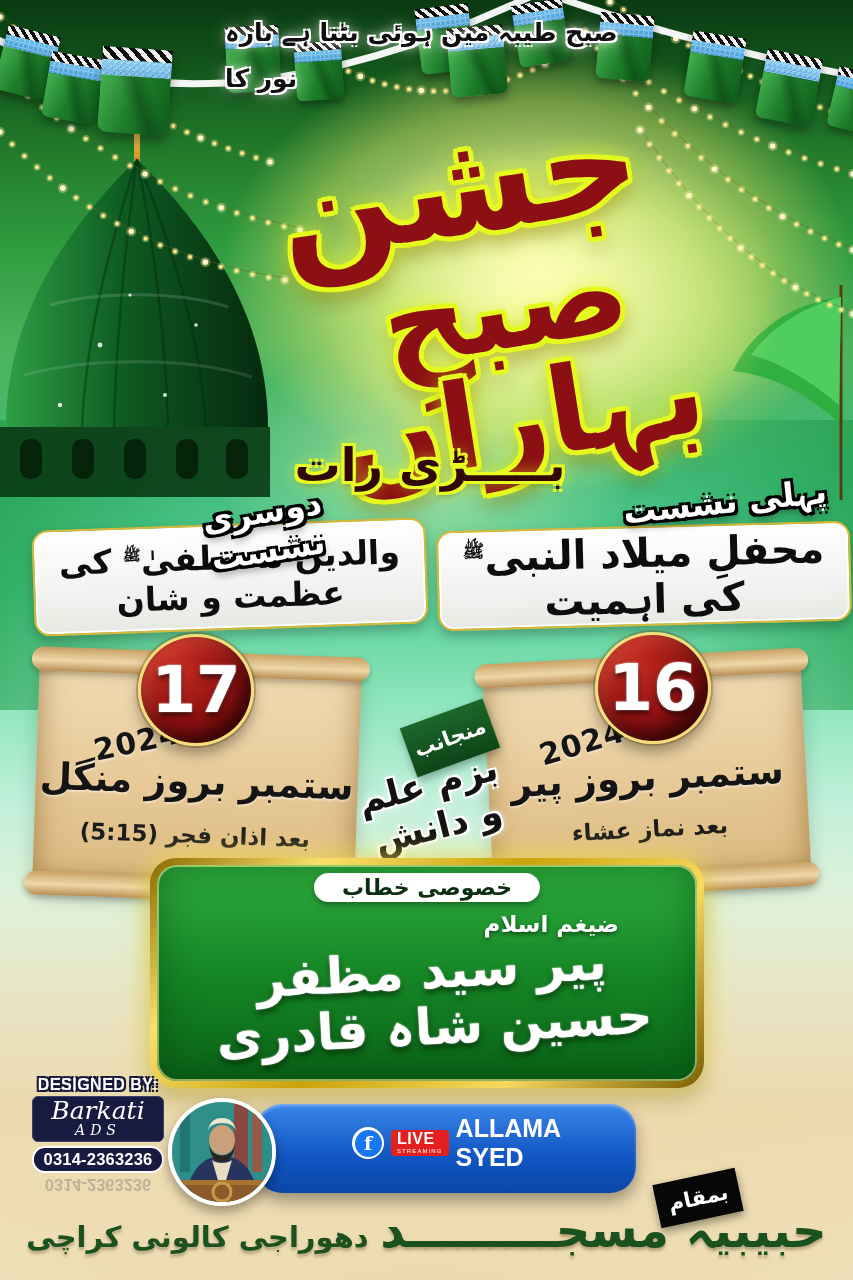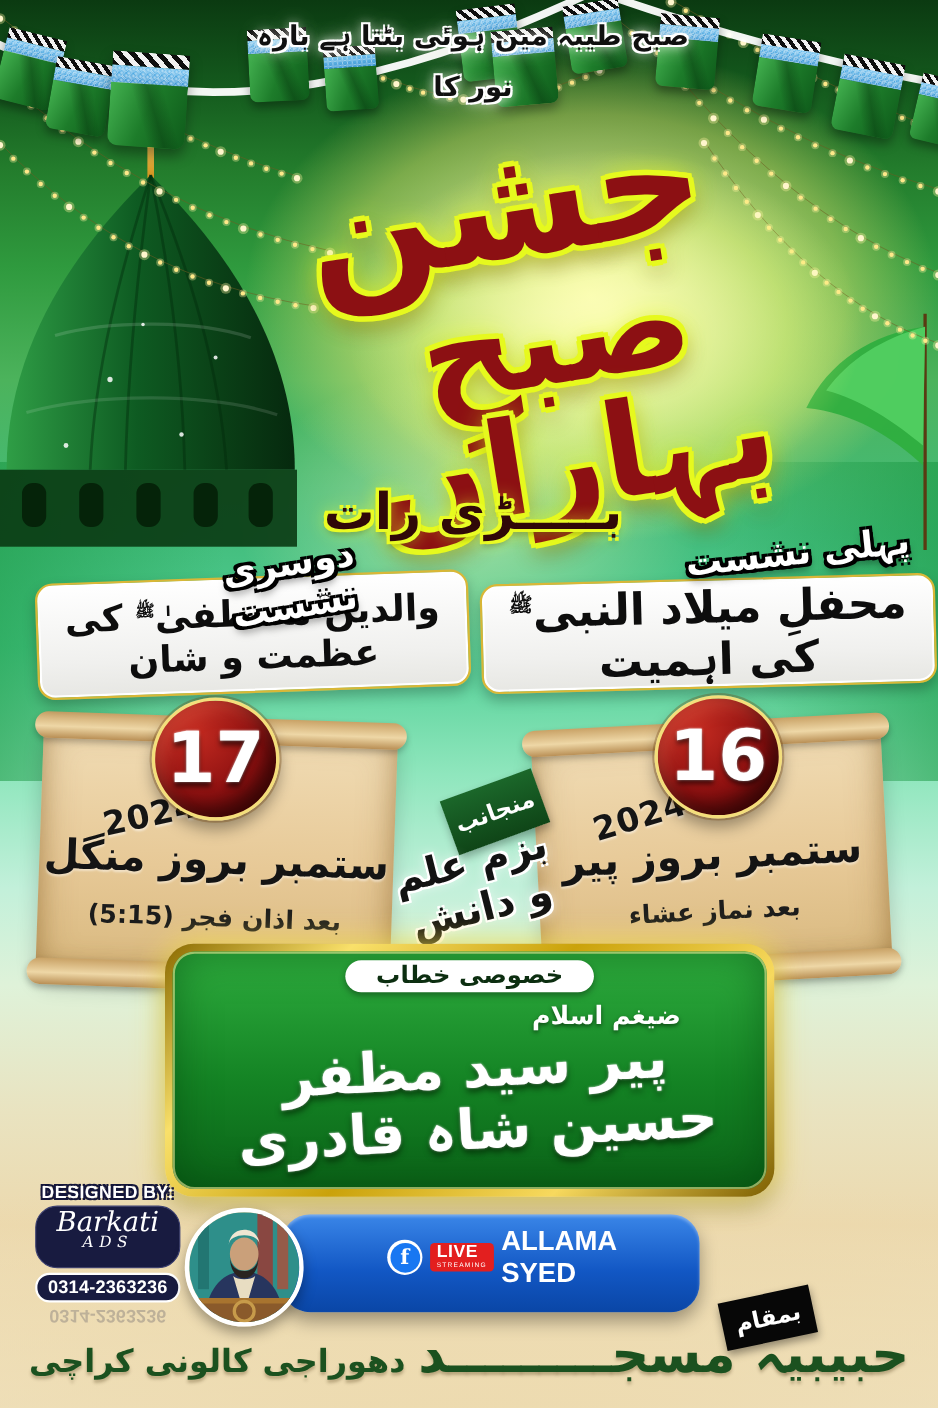--- a/index.html
+++ b/index.html
@@ -22,21 +22,21 @@
   .flag{position:absolute;width:54px;height:66px;border-radius:0 0 7px 7px;overflow:hidden;
     box-shadow:0 5px 9px rgba(0,0,0,.35);}
   .flag .checker{height:10px;background:repeating-linear-gradient(45deg,#0e0e0e 0 3.5px,#f1f1f1 3.5px 7px);}
   .flag .blue{height:12px;background:
     repeating-radial-gradient(circle at 2px 2px, rgba(255,255,255,.65) 0.8px, rgba(255,255,255,0) 1.6px) 0 0/5px 5px,
     linear-gradient(180deg,#63bbee,#2f8fd0);}
   .flag .body{height:44px;background:
     linear-gradient(70deg, rgba(0,0,0,0) 42%, rgba(0,30,5,.30) 58%, rgba(0,0,0,0) 74%),
     linear-gradient(110deg,#43b150,#1d7c2a 48%,#0f5c1b);}
 
-  .couplet{position:absolute;left:225px;top:10px;width:410px;z-index:5;direction:rtl;text-align:center;
+  .couplet{position:absolute;left:225px;top:10px;width:410px;z-index:5;direction:rtl;text-align:left;
     color:#101010;font-size:25px;font-weight:bold;line-height:1.82;
     text-shadow:-2px -2px 0 #fff,2px -2px 0 #fff,-2px 2px 0 #fff,2px 2px 0 #fff,0 0 10px rgba(255,255,255,.95),0 0 18px rgba(255,255,230,.8);}
 
   .glow-title{position:absolute;left:250px;top:90px;width:600px;height:420px;z-index:3;
     background:radial-gradient(closest-side,rgba(255,255,190,.85),rgba(240,255,120,.35) 55%,rgba(240,255,120,0) 78%);}
   .title{position:absolute;right:30px;top:118px;width:640px;z-index:5;direction:rtl;text-align:center;
     transform:rotate(-9deg);color:#8c1013;font-weight:bold;
     text-shadow:-4px -4px 0 #e6f91e,4px -4px 0 #e6f91e,-4px 4px 0 #e6f91e,4px 4px 0 #e6f91e,0 -5px 0 #e6f91e,0 5px 0 #e6f91e,-5px 0 0 #e6f91e,5px 0 0 #e6f91e,0 0 26px rgba(230,255,30,.95),0 10px 20px rgba(60,10,0,.45);}
   .title .l1{display:block;font-size:138px;line-height:.92;margin-right:55px;}
   .title .l2{display:block;font-size:118px;line-height:.95;margin-top:6px;letter-spacing:2px;}
@@ -100,21 +100,21 @@
   .honorific{position:absolute;right:78px;top:46px;color:#fff;font-size:23px;font-weight:bold;direction:rtl;
     text-shadow:0 2px 4px rgba(0,20,0,.6);}
   .speaker{position:absolute;left:20px;top:78px;width:512px;direction:rtl;text-align:center;transform:rotate(-3deg);
     color:#fff;font-size:50px;font-weight:bold;line-height:1.12;
     text-shadow:0 4px 6px rgba(0,30,0,.65),0 0 2px #fff;}
 
   .designer{position:absolute;left:32px;top:1076px;width:132px;z-index:10;text-align:center;
     font-family:"Liberation Sans",sans-serif;}
   .designer .lbl{color:#fff;font-size:16px;font-weight:bold;letter-spacing:.5px;
     text-shadow:-2px -2px 0 #14163a,2px -2px 0 #14163a,-2px 2px 0 #14163a,2px 2px 0 #14163a;}
-  .brand-box{margin-top:2px;background:#181b40;border:1px solid #3c4070;border-radius:20px;padding:1px 4px 14px;}
+  .brand-box{margin-top:2px;background:#181b40;border:1px solid #3c4070;border-radius:6px;padding:1px 4px 3px;}
   .brand-box .b1{font-family:"DejaVu Serif",serif;font-style:italic;color:#fff;font-size:25px;line-height:1;}
   .brand-box .b2{font-family:"DejaVu Serif",serif;font-style:italic;color:#fff;font-size:14px;letter-spacing:5px;line-height:1.1;}
   .phone-box{margin-top:4px;background:#181b40;border:2px solid #fff;border-radius:13px;color:#fff;
     font-size:16.5px;font-weight:bold;padding:2px 2px;letter-spacing:.2px;}
   .phone-reflect{margin-top:2px;transform:scaleY(-1);opacity:.22;color:#181b40;font-size:16.5px;font-weight:bold;}
 
   .photo{position:absolute;left:168px;top:1098px;width:108px;height:108px;z-index:12;border-radius:50%;
     border:4px solid #fff;overflow:hidden;box-shadow:0 6px 12px rgba(0,0,0,.35);}
   .live-banner{position:absolute;left:256px;top:1104px;width:380px;height:89px;z-index:11;border-radius:26px;
     background:linear-gradient(180deg,#3a86e8,#1257c4 58%,#0a46a6);

